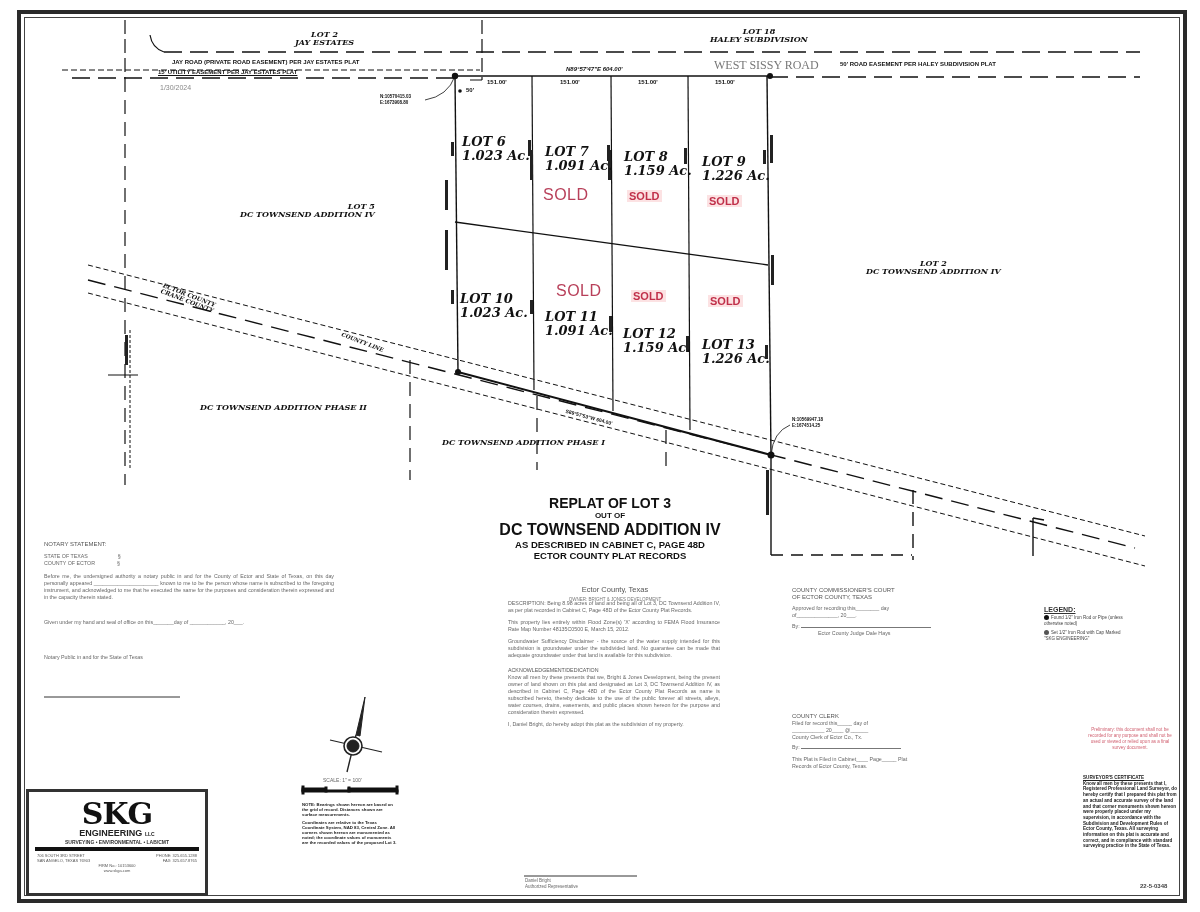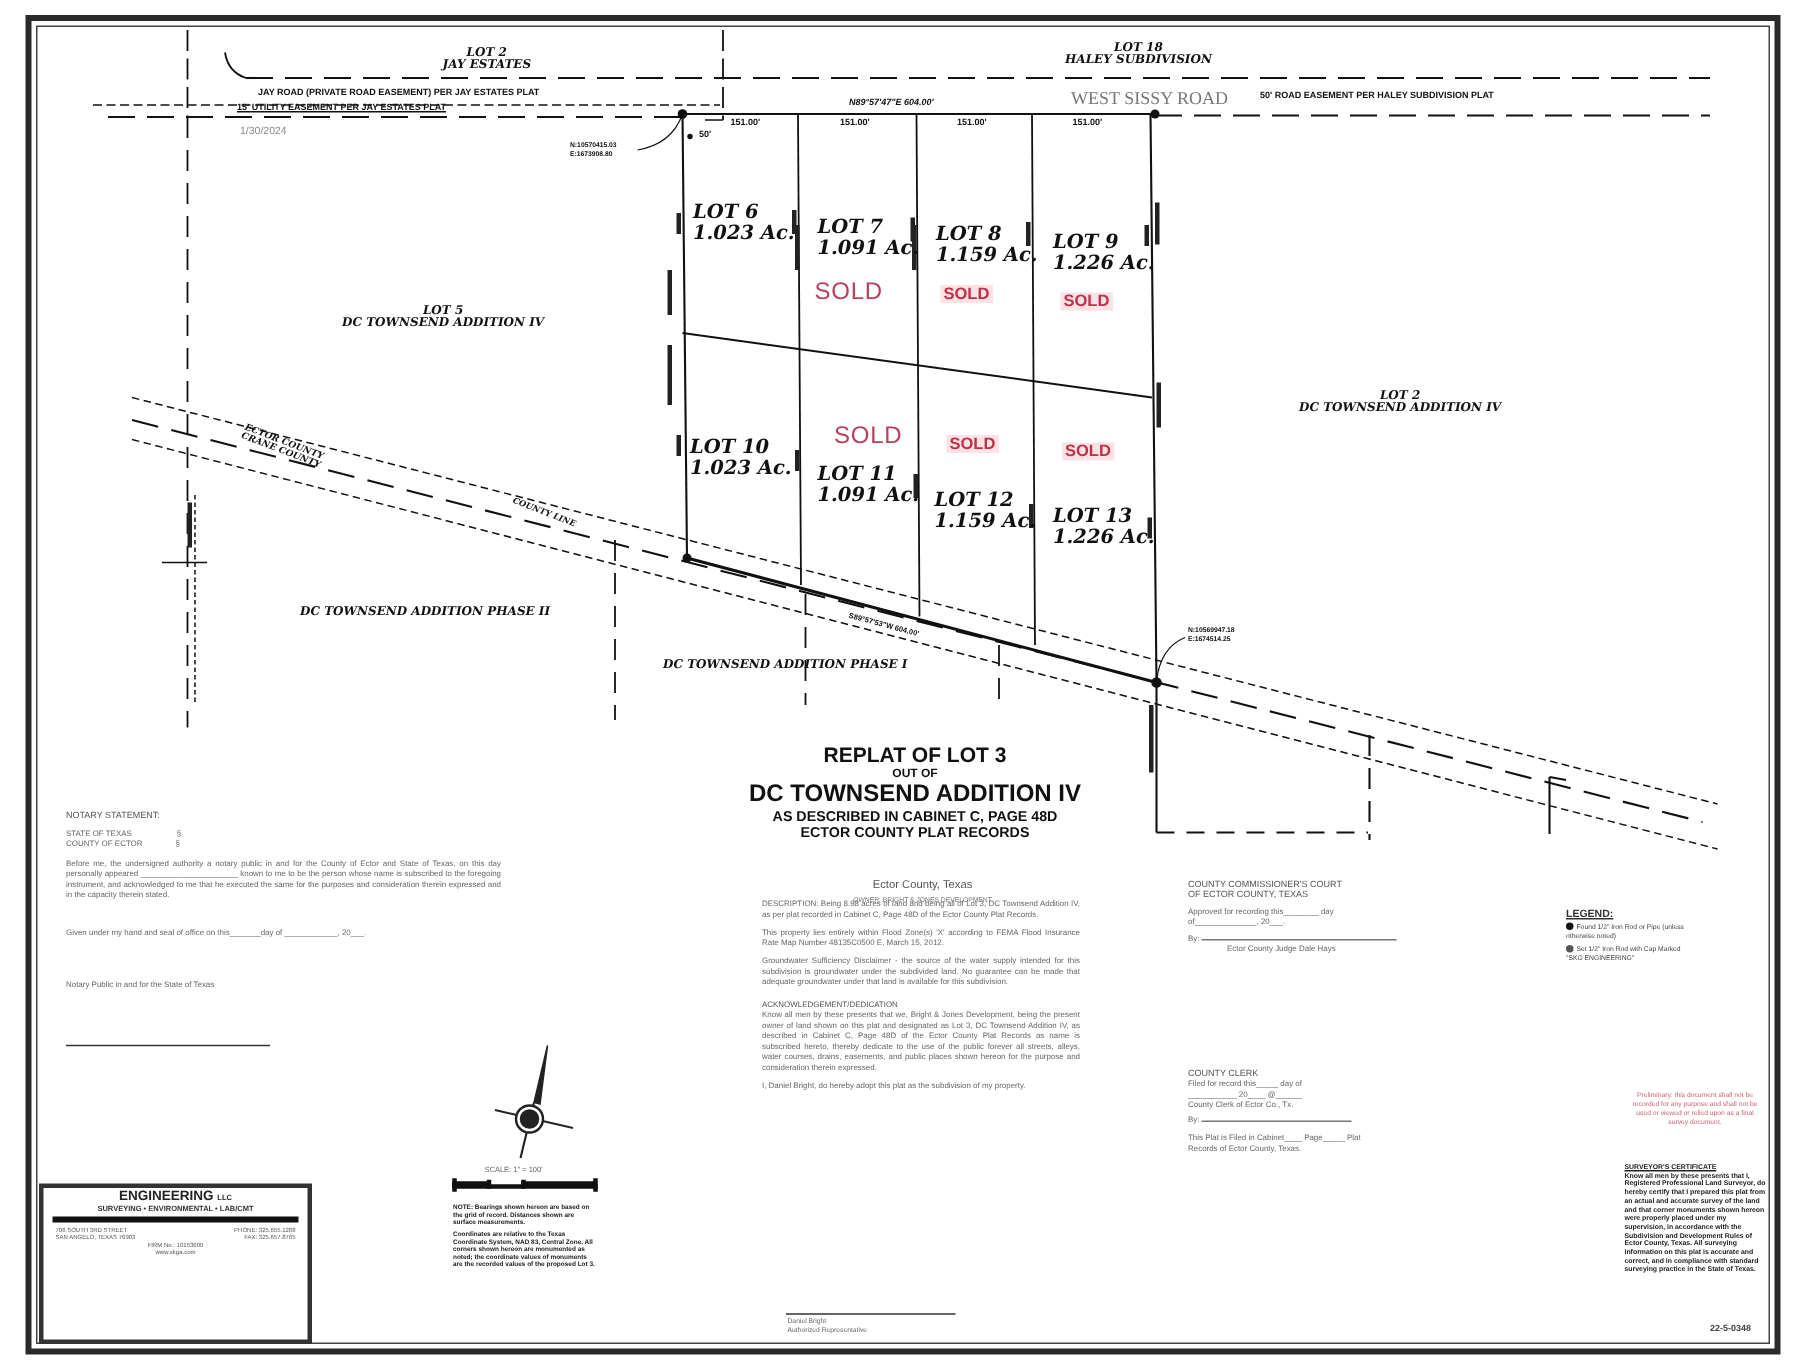--- a/index.html
+++ b/index.html
@@ -153,21 +153,21 @@
 </svg>
 
 <div class="lbl small" style="left:262px;top:30px;margin-left:33px;">
     <div>LOT 2</div>
     <div>JAY ESTATES</div>
   </div>
 <div class="lbl small" style="left:710px;top:27px;">
     <div>LOT 18</div>
     <div>HALEY SUBDIVISION</div>
   </div>
-<div class="lbl small" style="left:228px;top:202px;">
+<div class="lbl small" style="left:240px;top:202px;text-align:right;">
     <div>LOT 5</div>
     <div>DC TOWNSEND ADDITION IV</div>
   </div>
 <div class="lbl small" style="left:866px;top:259px;">
     <div>LOT 2</div>
     <div>DC TOWNSEND ADDITION IV</div>
   </div>
 <div class="lbl small" style="left:200px;top:403px;">DC TOWNSEND ADDITION PHASE II</div>
 <div class="lbl small" style="left:442px;top:438px;text-align:center;">DC TOWNSEND ADDITION PHASE I</div>
 <div class="lbl small" style="left:160px;top:292px;transform:rotate(21deg);font-size:6px;">
@@ -308,20 +308,21 @@
 </div>
 <div class="drawno">22-5-0348</div>
 
 <div class="scale-lbl">SCALE: 1" = 100'</div>
 <div class="scale-notes">
   <div style="margin-bottom:3px;">NOTE: Bearings shown hereon are based on the grid of record. Distances shown are surface measurements.</div>
   <div>Coordinates are relative to the Texas Coordinate System, NAD 83, Central Zone. All corners shown hereon are monumented as noted; the coordinate values of monuments are the recorded values of the proposed Lot 3.</div>
 </div>
 
 <div class="skg">
+  <div class="logo">SKG</div>
   <div class="eng"><span>ENGINEERING</span> <small>LLC</small></div>
   <div class="svc">SURVEYING • ENVIRONMENTAL • LAB/CMT</div>
   <div class="bar"></div>
   <div class="addr">
     <div>
         <div>706 SOUTH 3RD STREET</div>
         <div>SAN ANGELO, TEXAS 76903</div>
       </div>
     <div style="text-align:right;">
         <div>PHONE: 325.655.1288</div>

